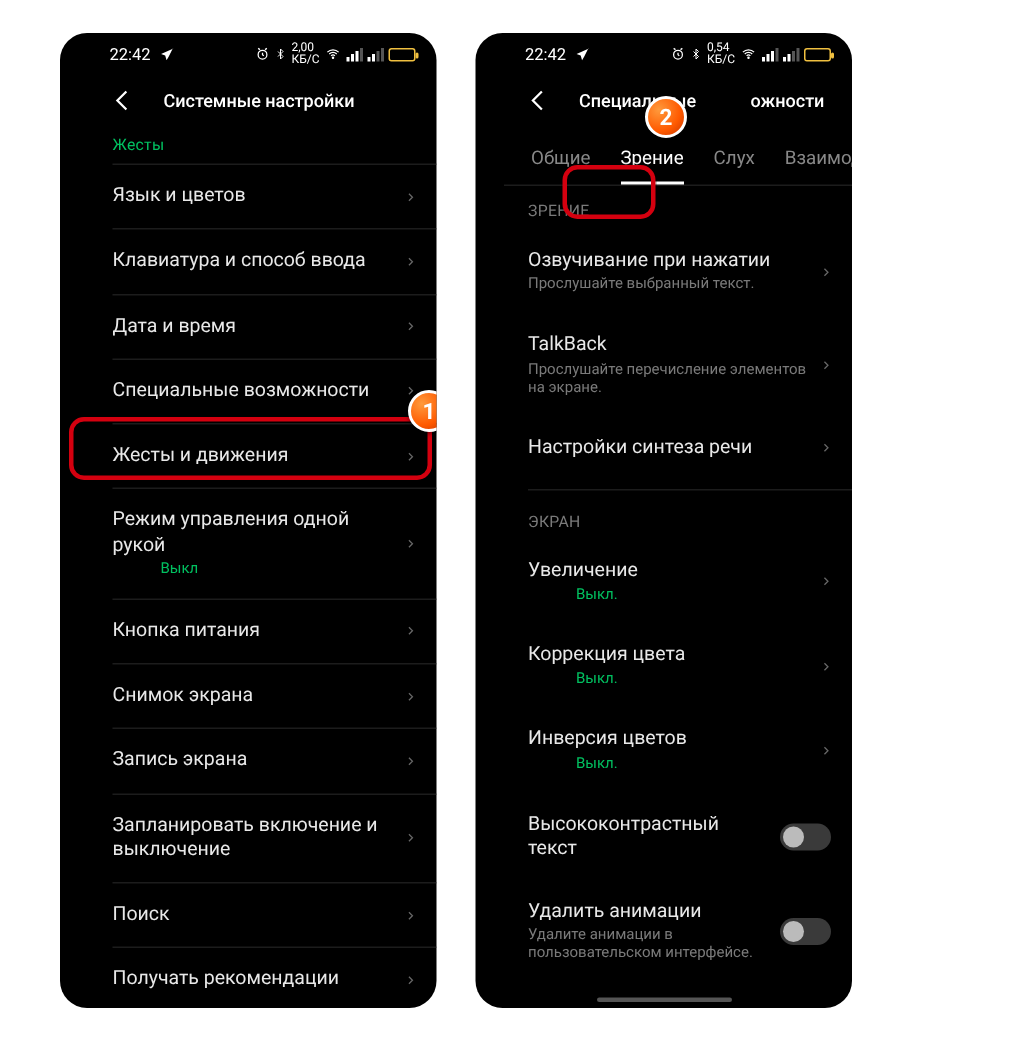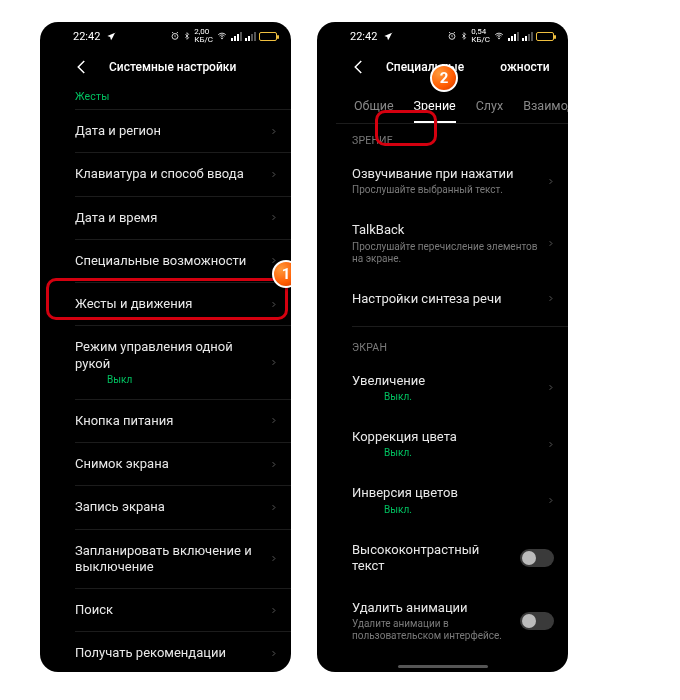--- a/index.html
+++ b/index.html
@@ -150,21 +150,21 @@
         </svg>
       <div class="header-title">Системные настройки</div>
     </div>
 
     <div class="section-label">Жесты</div>
     <div class="divider"></div>
 
     <div id="left-list">
         <div class="row">
           <div class="txt">
-            <span class="title">Дата и регион</span>
+            <span class="title">Язык и цветов</span>
           </div>
           <svg class="chev" width="7" height="11" viewBox="0 0 24 24" fill="none" stroke="#666" stroke-width="3">
             <path d="M9 4l8 8-8 8"></path>
           </svg>
         </div>
         <div class="divider"></div>
         <div class="row">
           <div class="txt">
             <span class="title">Клавиатура и способ ввода</span>
           </div>

